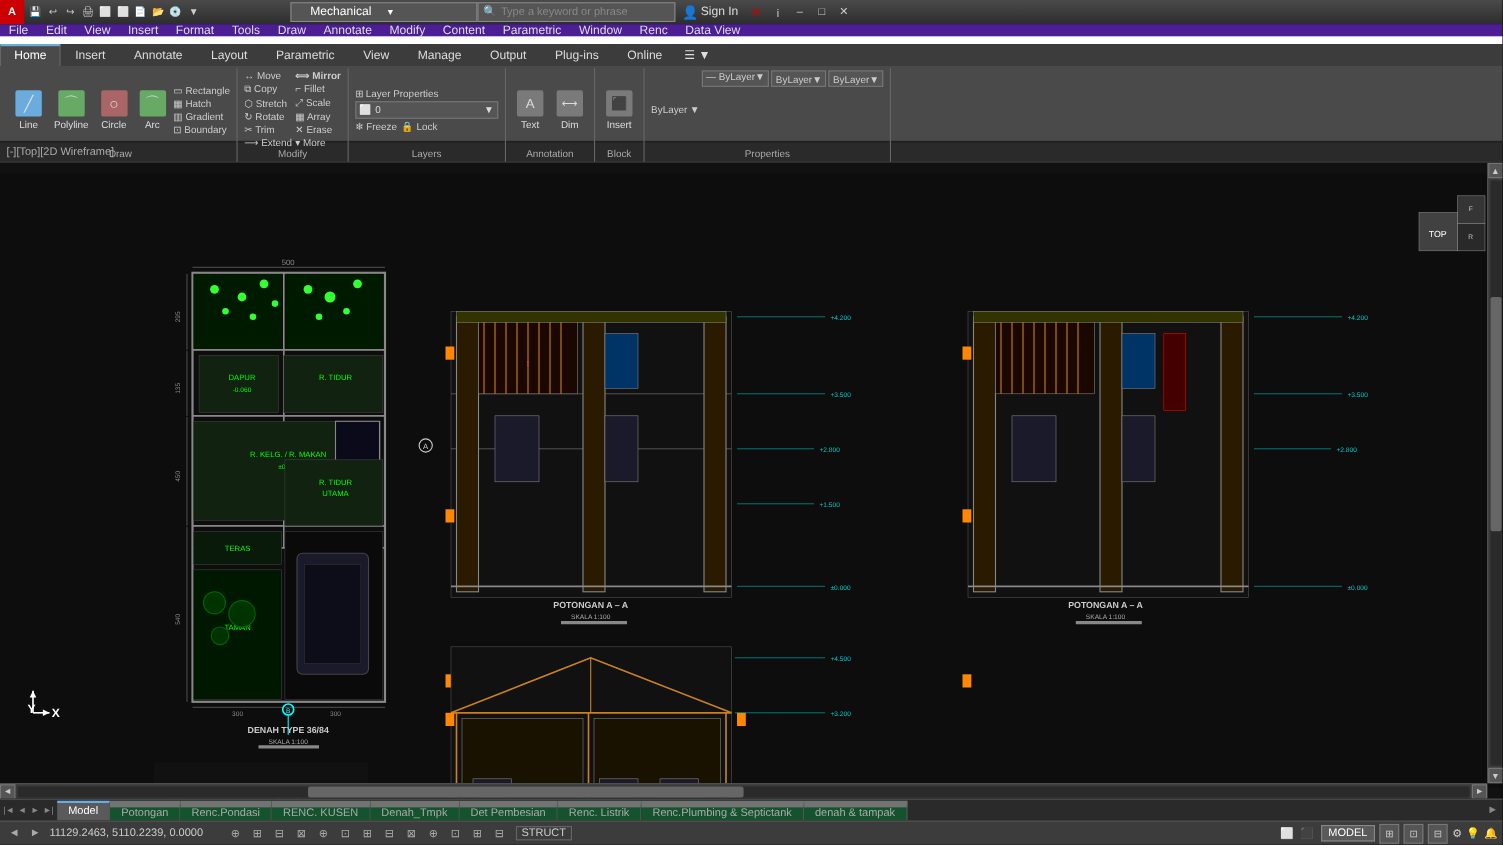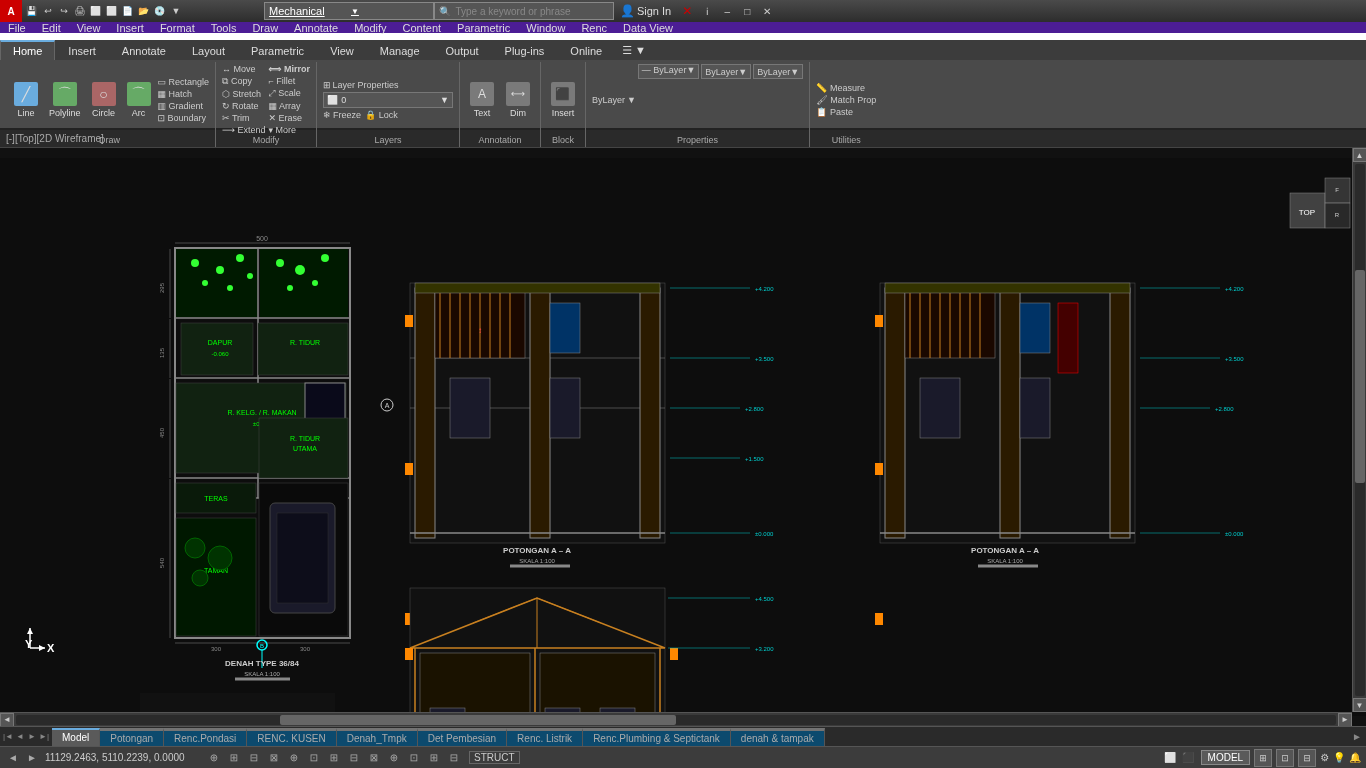--- a/index.html
+++ b/index.html
@@ -18,26 +18,25 @@
       background: #c00;
       display: flex; align-items: center; justify-content: center;
       font-weight: bold; font-size: 10px; color: #fff;
       flex-shrink: 0;
     }
     #workspace-selector {
       display: flex; align-items: center;
       background: #555;
       border: 1px solid #888;
       height: 18px;
-      padding: 0 4px;
+      padding: 0 17px;
       margin-left: 80px;
       font-size: 11px;
       color: #fff;
       min-width: 170px;
-      text-decoration: underline;
     }
     #workspace-selector span { flex: 1; }
     #workspace-dropdown-icon { font-size: 8px; margin-left: 4px; }
     #title-center {
       flex: 1;
       text-align: center;
       font-size: 11px;
       color: #ddd;
     }
     #search-box {
@@ -253,23 +252,23 @@
       display: flex; align-items: center; justify-content: center;
       font-size: 10px;
       color: #ccc;
       cursor: pointer;
     }
     .sheet-tab {
       padding: 2px 10px;
       height: 18px;
       font-size: 10px;
       color: #aaa;
-      background: #0c4a6e;
+      background: #14532d;
       border-right: 1px solid #555;
-      border-top: 3px solid #737373;
+      border-top: 6px solid #737373;
       cursor: pointer;
       display: flex; align-items: center;
       white-space: nowrap;
     }
     .sheet-tab.active {
       background: #5a5a5a;
       color: #fff;
       border-top: 2px solid #6aacde;
     }
 
@@ -503,28 +502,20 @@
           <span>▼</span>
         </div>
         <div style="display:flex;align-items:center;background:#555;border:1px solid #777;height:15px;padding:0 3px;">
           <span style="flex:1;">ByLayer</span>
           <span>▼</span>
         </div>
       </div>
       <span class="ribbon-group-label">Properties</span>
     </div>
 
-    <div class="ribbon-group" style="border-right:none;">
-      <div style="flex:1;display:flex;flex-direction:column;gap:2px;justify-content:center;font-size:9px;color:#ccc;">
-        <div style="cursor:pointer;">📏 Measure</div>
-        <div style="cursor:pointer;">🖌 Match Prop</div>
-        <div style="cursor:pointer;">📋 Paste</div>
-      </div>
-      <span class="ribbon-group-label">Utilities</span>
-    </div>
   </div>
 </div>
 
 <div id="view-indicator">
   <span>[-][Top][2D Wireframe]</span>
 </div>
 
 <div id="main-area" style="position: relative; height: 578px; top: 0px;">
   <svg id="blueprint" viewBox="0 0 1366 558" xmlns="http://www.w3.org/2000/svg" style="background:#111;">
 

